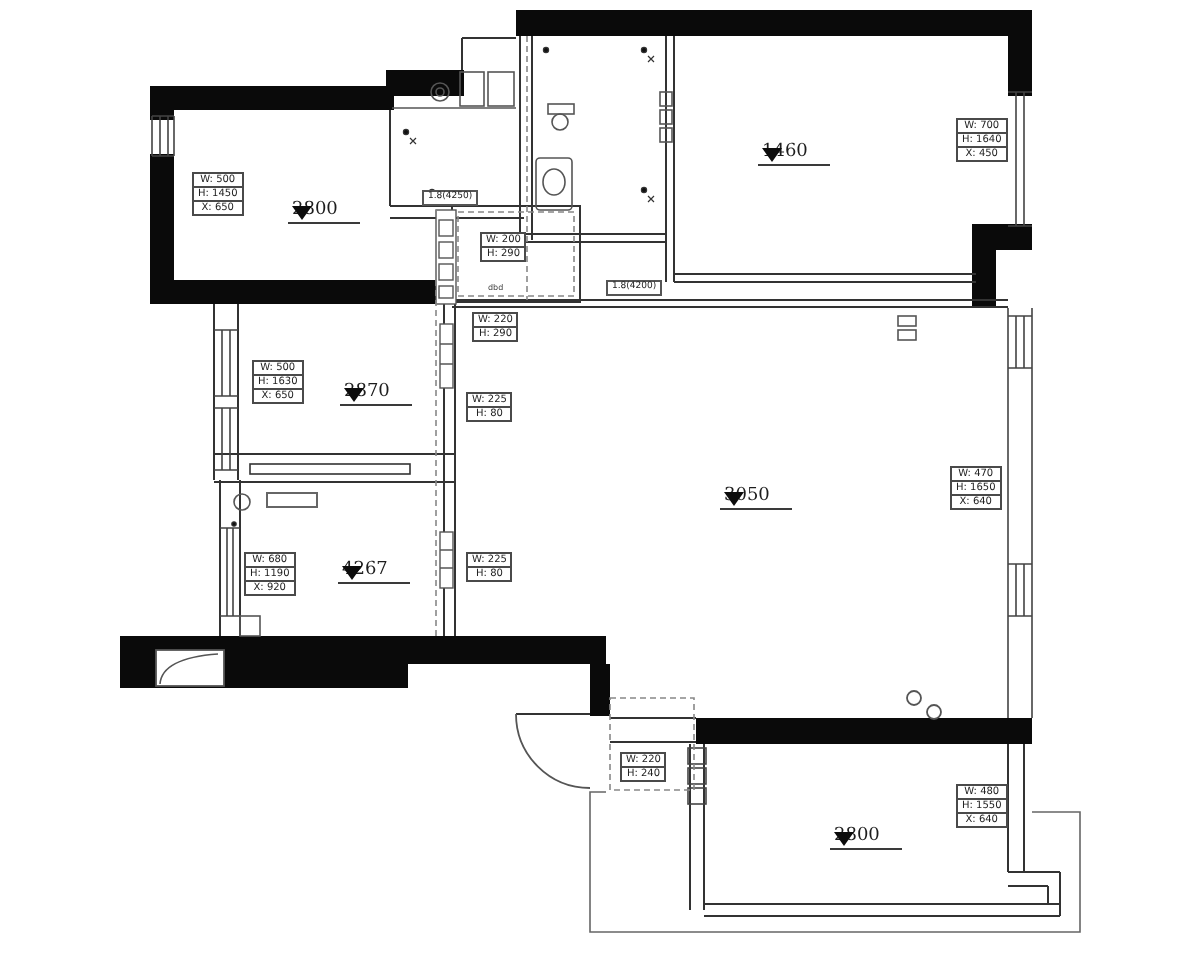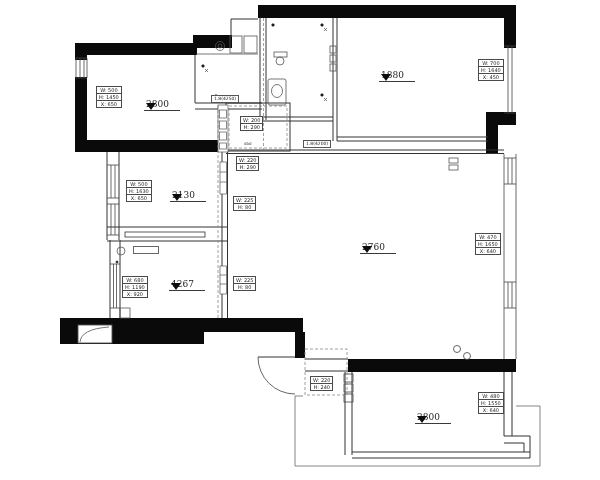--- a/index.html
+++ b/index.html
@@ -148,33 +148,33 @@
       <path d="M324,28 l3,3 M327,28 l-3,3" fill="none"></path>
       <path d="M324,98 l3,3 M327,98 l-3,3" fill="none"></path>
     </g>
   </svg>
 
   <div class="rnum" style="left:144px;top:92px">
     <span class="ul">2800</span>
     <span class="tri"></span>
   </div>
   <div class="rnum" style="left:379px;top:63px">
-    <span class="ul">1880</span>
+    <span class="ul">1460</span>
     <span class="tri"></span>
   </div>
   <div class="rnum" style="left:170px;top:183px">
-    <span class="ul">2130</span>
+    <span class="ul">2870</span>
     <span class="tri"></span>
   </div>
   <div class="rnum" style="left:169px;top:272px">
     <span class="ul">4267</span>
     <span class="tri"></span>
   </div>
   <div class="rnum" style="left:360px;top:235px">
-    <span class="ul">2760</span>
+    <span class="ul">3050</span>
     <span class="tri"></span>
   </div>
   <div class="rnum" style="left:415px;top:405px">
     <span class="ul">2800</span>
     <span class="tri"></span>
   </div>
 
   <div class="tag" style="left:96px;top:86px">
     <div class="row">W: 500</div>
     <div class="row">H: 1450</div>

